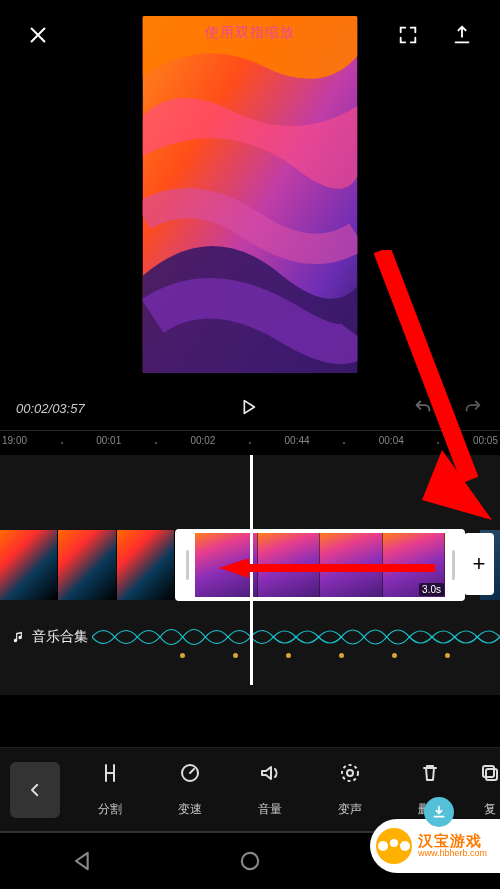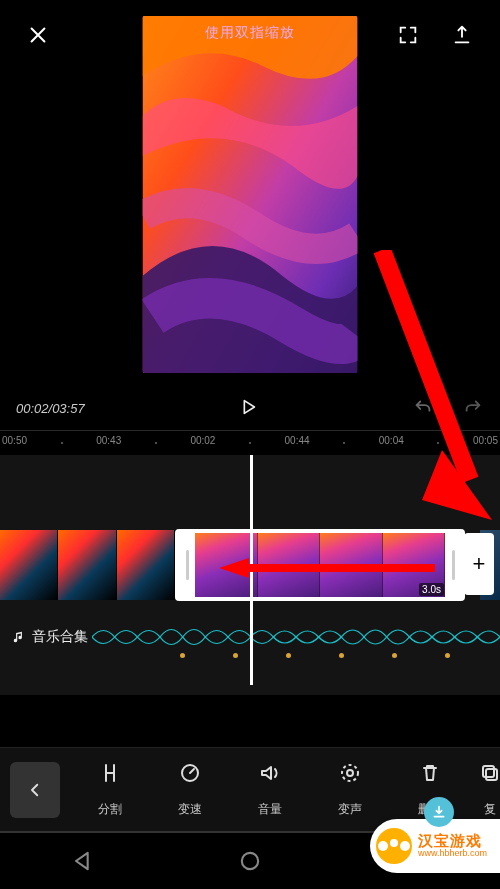--- a/index.html
+++ b/index.html
@@ -7,21 +7,21 @@
 
   
   .topbar { position:absolute; top:0; left:0; right:0; height:70px; display:flex; align-items:center; padding:0 24px; }
   .topbar .spacer { flex:1; }
   .icon-btn { width:28px; height:28px; display:flex; align-items:center; justify-content:center; color:#fff; }
   .topbar .icon-btn + .icon-btn { margin-left:26px; }
 
   
   .preview-area { position:absolute; top:16px; left:50%; transform:translateX(-50%); width:215px; height:357px; }
   .preview-img { width:100%; height:100%; border-radius:2px; overflow:hidden; position:relative; }
-  .preview-hint { position:absolute; top:8px; left:50%; transform:translateX(-50%); font-size:14px; color:#f0abfc; letter-spacing:1px; z-index:2; }
+  .preview-hint { position:absolute; top:8px; left:50%; transform:translateX(-50%); font-size:14px; color:#ec4899; letter-spacing:1px; z-index:2; }
   .canyon { position:absolute; inset:0; }
   .canyon svg { width:100%; height:100%; display:block; }
 
   
   .play-row { position:absolute; top:388px; left:0; right:0; height:40px; display:flex; align-items:center; padding:0 16px; font-size:13px; color:#ccc; }
   .play-row .time { flex:0 0 auto;font-style:italic; }
   .play-row .center { flex:1; text-align:center; }
   .play-row .right { flex:0 0 auto; display:flex; gap:28px; color:#666; }
 
   
@@ -142,23 +142,23 @@
     </span>
     <span>
       <svg viewBox="0 0 24 24" width="22" height="22">
           <path d="M15 14l4-4-4-4 M19 10h-9a5 5 0 0 0-5 5v1" stroke="#555" stroke-width="2" fill="none" stroke-linecap="round" stroke-linejoin="round"></path>
         </svg>
     </span>
   </div>
 </div>
 
 <div class="ruler">
-  <span>00:50</span>
-  <span style="flex:1;text-align:center"><i class="dot"></i></span>
-  <span>00:43</span>
+  <span>19:00</span>
+  <span style="flex:1;text-align:center"><i class="dot"></i></span>
+  <span>00:01</span>
   <span style="flex:1;text-align:center"><i class="dot"></i></span>
   <span>00:02</span>
   <span style="flex:1;text-align:center"><i class="dot"></i></span>
   <span>00:44</span>
   <span style="flex:1;text-align:center"><i class="dot"></i></span>
   <span>00:04</span>
   <span style="flex:1;text-align:center"><i class="dot"></i></span>
   <span>00:05</span>
 </div>
 

